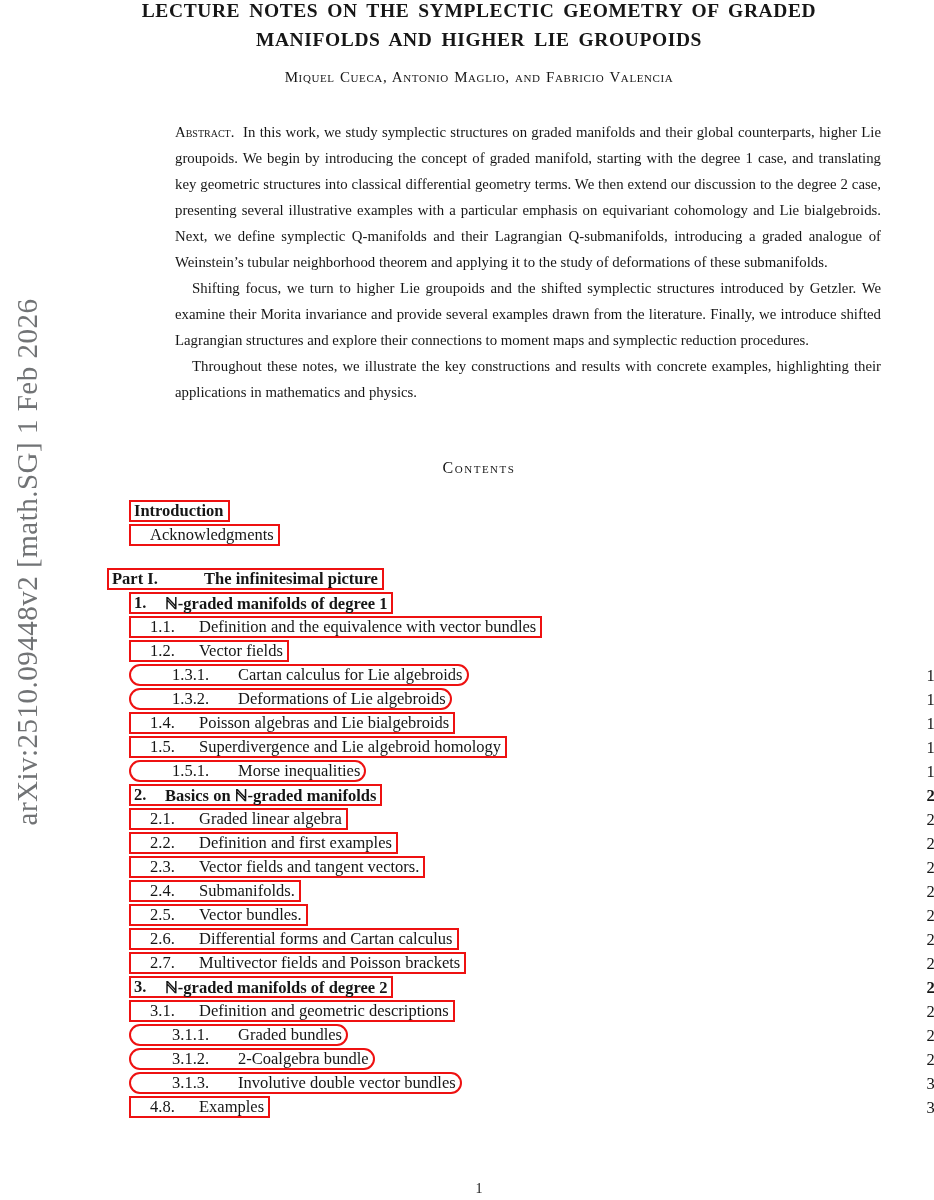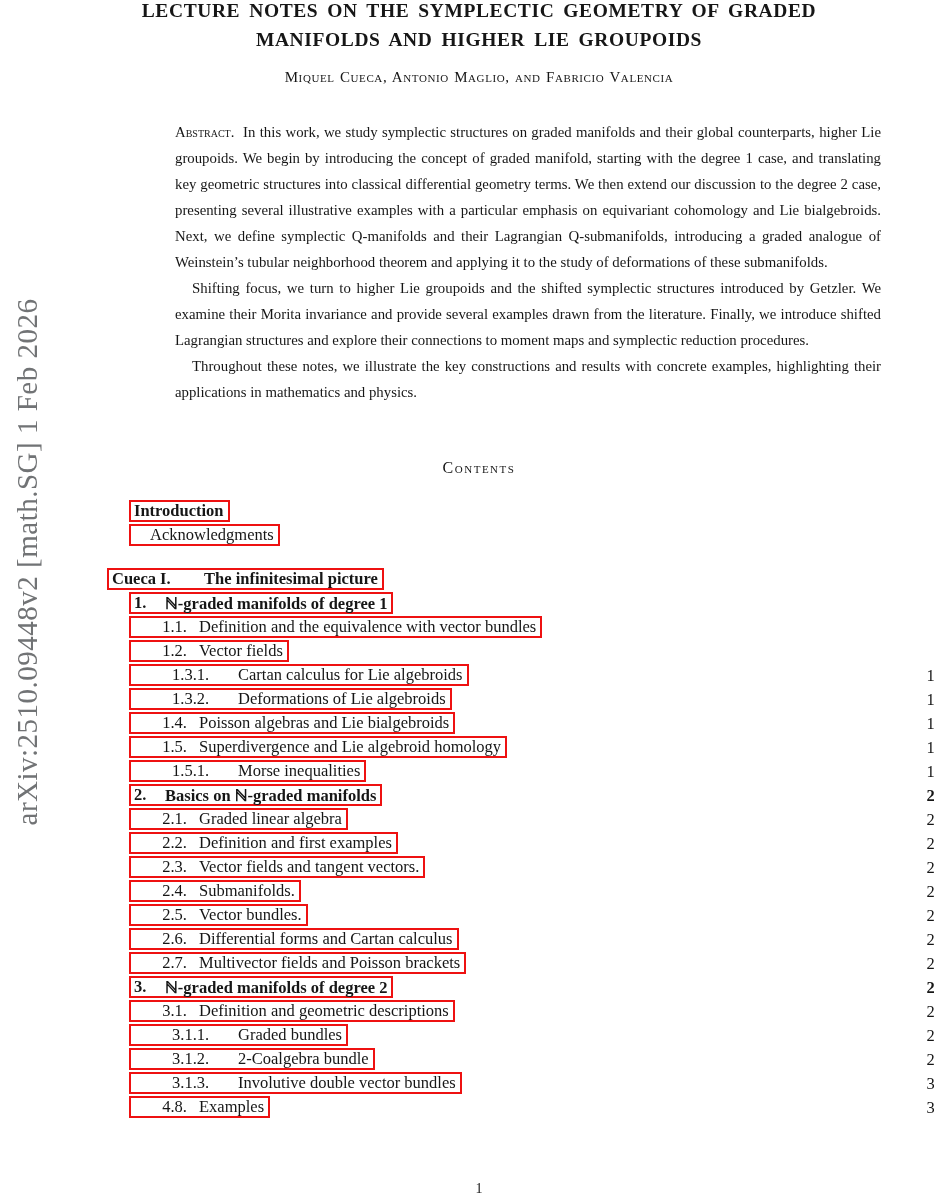--- a/index.html
+++ b/index.html
@@ -37,22 +37,22 @@
   }
   .toc{margin:23px 0 0 95px;width:836px;}
   .toc-row{display:flex;align-items:flex-start;height:24px;font-size:16.5px;}
   .toc-row.bold{font-weight:bold;}
   .toc-gap{height:20px;}
   .lvl-section,.lvl-subsection,.lvl-subsubsection{padding-left:22px;gap:20px;}
   .link-box{
     display:inline-flex;align-items:center;box-sizing:border-box;
     border:2px solid #ee1111;height:22px;padding:0 4px 1px 3px;white-space:nowrap;
   }
-  .lvl-subsection .link-box{padding-left:19px;text-align:center;}
-  .lvl-subsubsection .link-box{padding-left:41px;}
+  .lvl-subsection .link-box{padding-left:19px;}
+  .lvl-subsubsection .link-box{padding-left:41px;border-radius:11px;}
   .toc-num{display:inline-block;}
   .lvl-part .toc-num{width:92px;}
   .lvl-section .toc-num{width:31px;}
   .lvl-subsection .toc-num{width:49px;}
   .lvl-subsubsection .toc-num{width:66px;}
   .toc-fill{flex:1;}
   .toc-page{width:34px;text-align:right;line-height:23px;}
   .page-footer{
     position:absolute;left:47px;top:1181px;width:840px;text-align:center;font-size:14px;
   }
@@ -90,21 +90,21 @@
       <div class="toc-row lvl-subsection">
         <span class="link-box">
           <span class="toc-label">Acknowledgments</span>
         </span>
         <span class="toc-fill"></span>
         <span class="toc-page">4</span>
       </div>
       <div class="toc-gap"></div>
       <div class="toc-row lvl-part bold">
         <span class="link-box">
-          <span class="toc-num">Cueca I.</span>
+          <span class="toc-num">Part I.</span>
           <span class="toc-label">The infinitesimal picture</span>
         </span>
         <span class="toc-fill"></span>
         <span class="toc-page">5</span>
       </div>
       <div class="toc-row lvl-section bold">
         <span class="link-box">
           <span class="toc-num">1.</span>
           <span class="toc-label">ℕ-graded manifolds of degree 1</span>
         </span>

